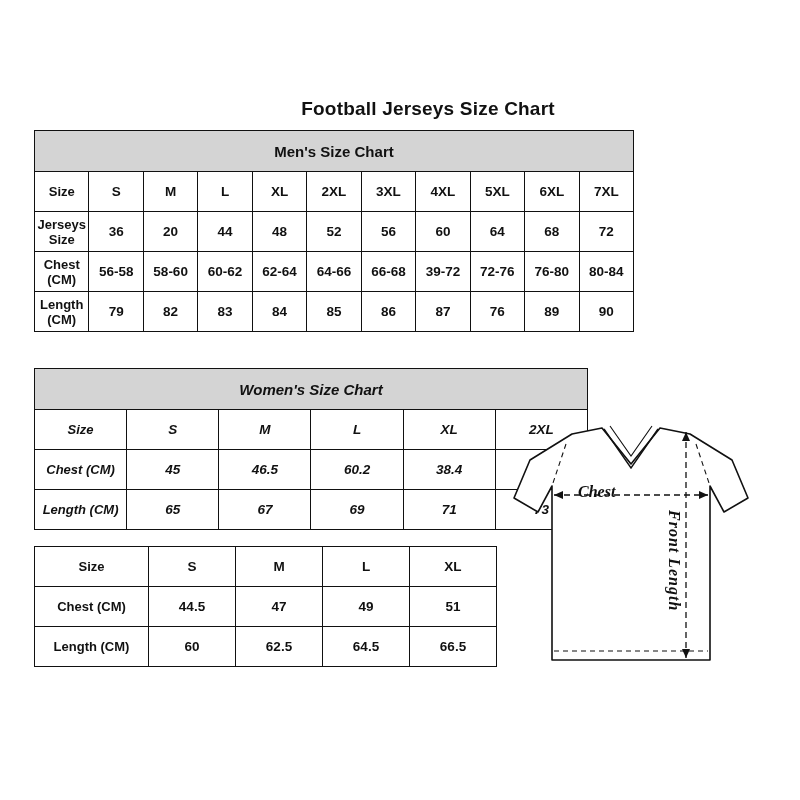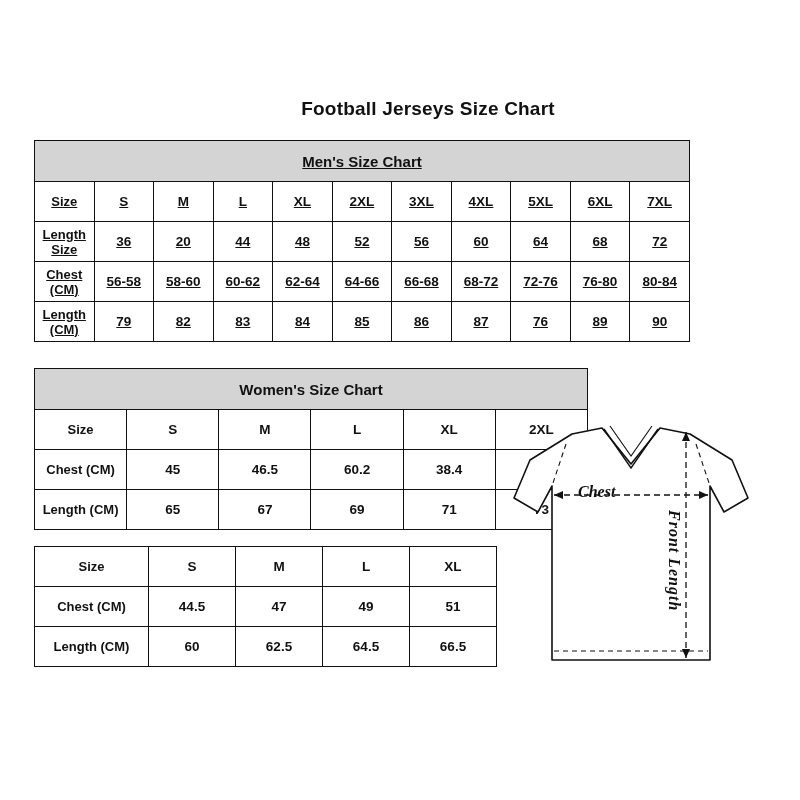--- a/index.html
+++ b/index.html
@@ -49,26 +49,26 @@
     font-size: 15px;
     font-weight: bold;
     height: 40px;
   }
   table.size-table td.label-cell {
     font-size: 13px;
     border-radius: 10px;
   }
 
   
-  #mens-table { top: 140px; left: 34px; width: 656px; text-decoration: underline; }
+  #mens-table { top: 130px; left: 34px; width: 600px; }
   #mens-table td.label-cell { width: 118px; }
   #mens-table td.data-cell { width: 61px; }
 
   
-  #womens-table { top: 368px; left: 34px; width: 554px; }
+  #womens-table { top: 368px; left: 34px; width: 554px; font-style: italic; }
   #womens-table td.label-cell { width: 113px; }
   #womens-table td.data-cell { width: 69px; }
 
   
   #youth-table { top: 546px; left: 34px; width: 458px; }
   #youth-table td.label-cell { width: 113px; }
   #youth-table td.data-cell { width: 86px; }
 
   
   #shirt-diagram {
@@ -115,41 +115,41 @@
       <td class="data-cell">L</td>
       <td class="data-cell">XL</td>
       <td class="data-cell">2XL</td>
       <td class="data-cell">3XL</td>
       <td class="data-cell">4XL</td>
       <td class="data-cell">5XL</td>
       <td class="data-cell">6XL</td>
       <td class="data-cell">7XL</td>
     </tr>
     <tr>
-      <td class="label-cell">Length Size</td>
+      <td class="label-cell">Jerseys Size</td>
       <td class="data-cell">36</td>
       <td class="data-cell">20</td>
       <td class="data-cell">44</td>
       <td class="data-cell">48</td>
       <td class="data-cell">52</td>
       <td class="data-cell">56</td>
       <td class="data-cell">60</td>
       <td class="data-cell">64</td>
       <td class="data-cell">68</td>
       <td class="data-cell">72</td>
     </tr>
     <tr>
       <td class="label-cell">Chest (CM)</td>
       <td class="data-cell">56-58</td>
       <td class="data-cell">58-60</td>
       <td class="data-cell">60-62</td>
       <td class="data-cell">62-64</td>
       <td class="data-cell">64-66</td>
       <td class="data-cell">66-68</td>
-      <td class="data-cell">68-72</td>
+      <td class="data-cell">39-72</td>
       <td class="data-cell">72-76</td>
       <td class="data-cell">76-80</td>
       <td class="data-cell">80-84</td>
     </tr>
     <tr>
       <td class="label-cell">Length (CM)</td>
       <td class="data-cell">79</td>
       <td class="data-cell">82</td>
       <td class="data-cell">83</td>
       <td class="data-cell">84</td>

